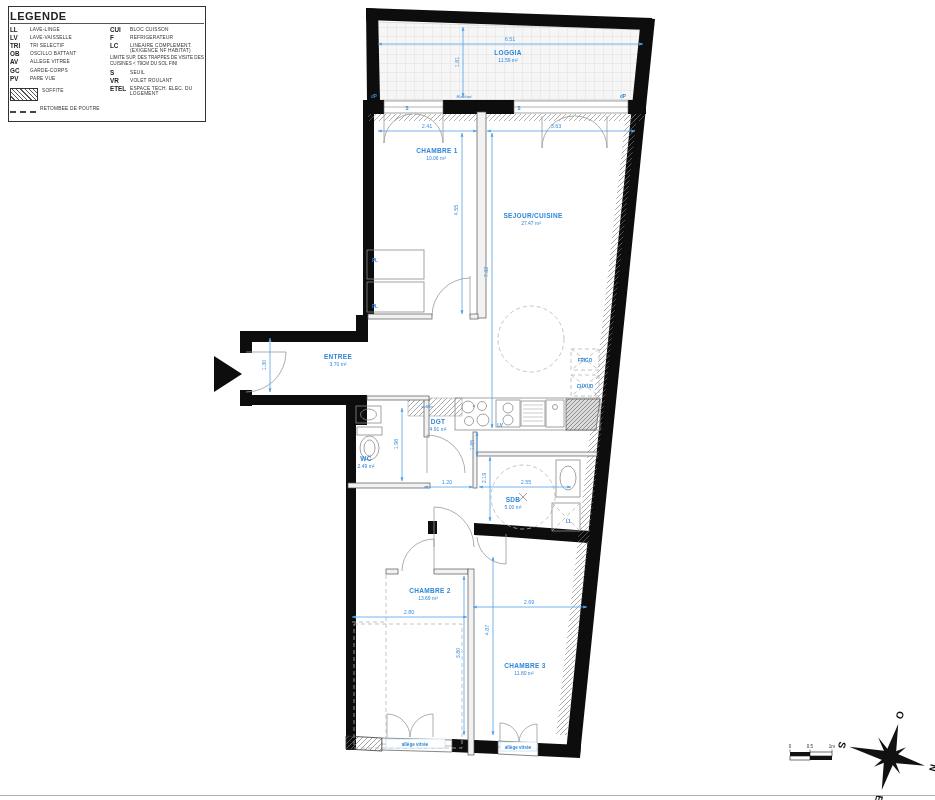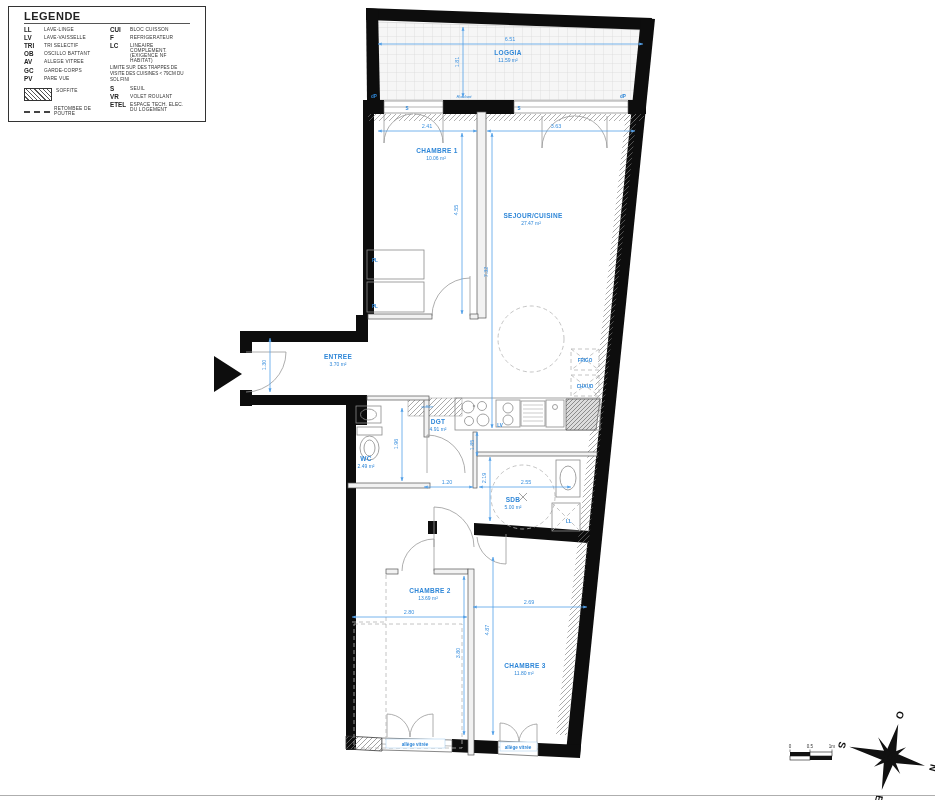--- a/index.html
+++ b/index.html
@@ -1,20 +1,20 @@
 <!DOCTYPE html>
 <html><head>
 <meta charset="utf-8">
 <style>
   html,body{margin:0;padding:0;background:#fff;}
   #stage{position:relative;width:935px;height:800px;background:#fff;overflow:hidden;
          font-family:"Liberation Sans",sans-serif;}
   
   .legend{position:absolute;left:8px;top:6px;width:198px;height:116px;
-          border:1px solid #333;background:#fff;box-sizing:border-box;padding:3px 15px;}
+          border:1px solid #333;background:#fff;box-sizing:border-box;padding:3px 1px;}
   .legend-title{font-size:11px;font-weight:bold;letter-spacing:.5px;color:#222;
                 border-bottom:1px solid #555;padding-bottom:1px;margin-bottom:3px;}
   .legend-cols{display:flex;gap:6px;}
   .lcol{flex:1;}
   .lrow{display:flex;align-items:flex-start;margin-bottom:1.5px;line-height:1.05;}
   .abbr{font-size:6.3px;font-weight:bold;color:#222;width:20px;flex:0 0 20px;}
   .lab{font-size:4.8px;color:#333;letter-spacing:.2px;}
   .note{font-size:4.6px;color:#333;margin:2px 0 3px 0;line-height:1.25;}
   .swatch-hatch{width:26px;height:11px;flex:0 0 26px;margin-right:4px;border:1px solid #333;
      background:repeating-linear-gradient(45deg,#fff 0 2px,#555 2px 3px);}

